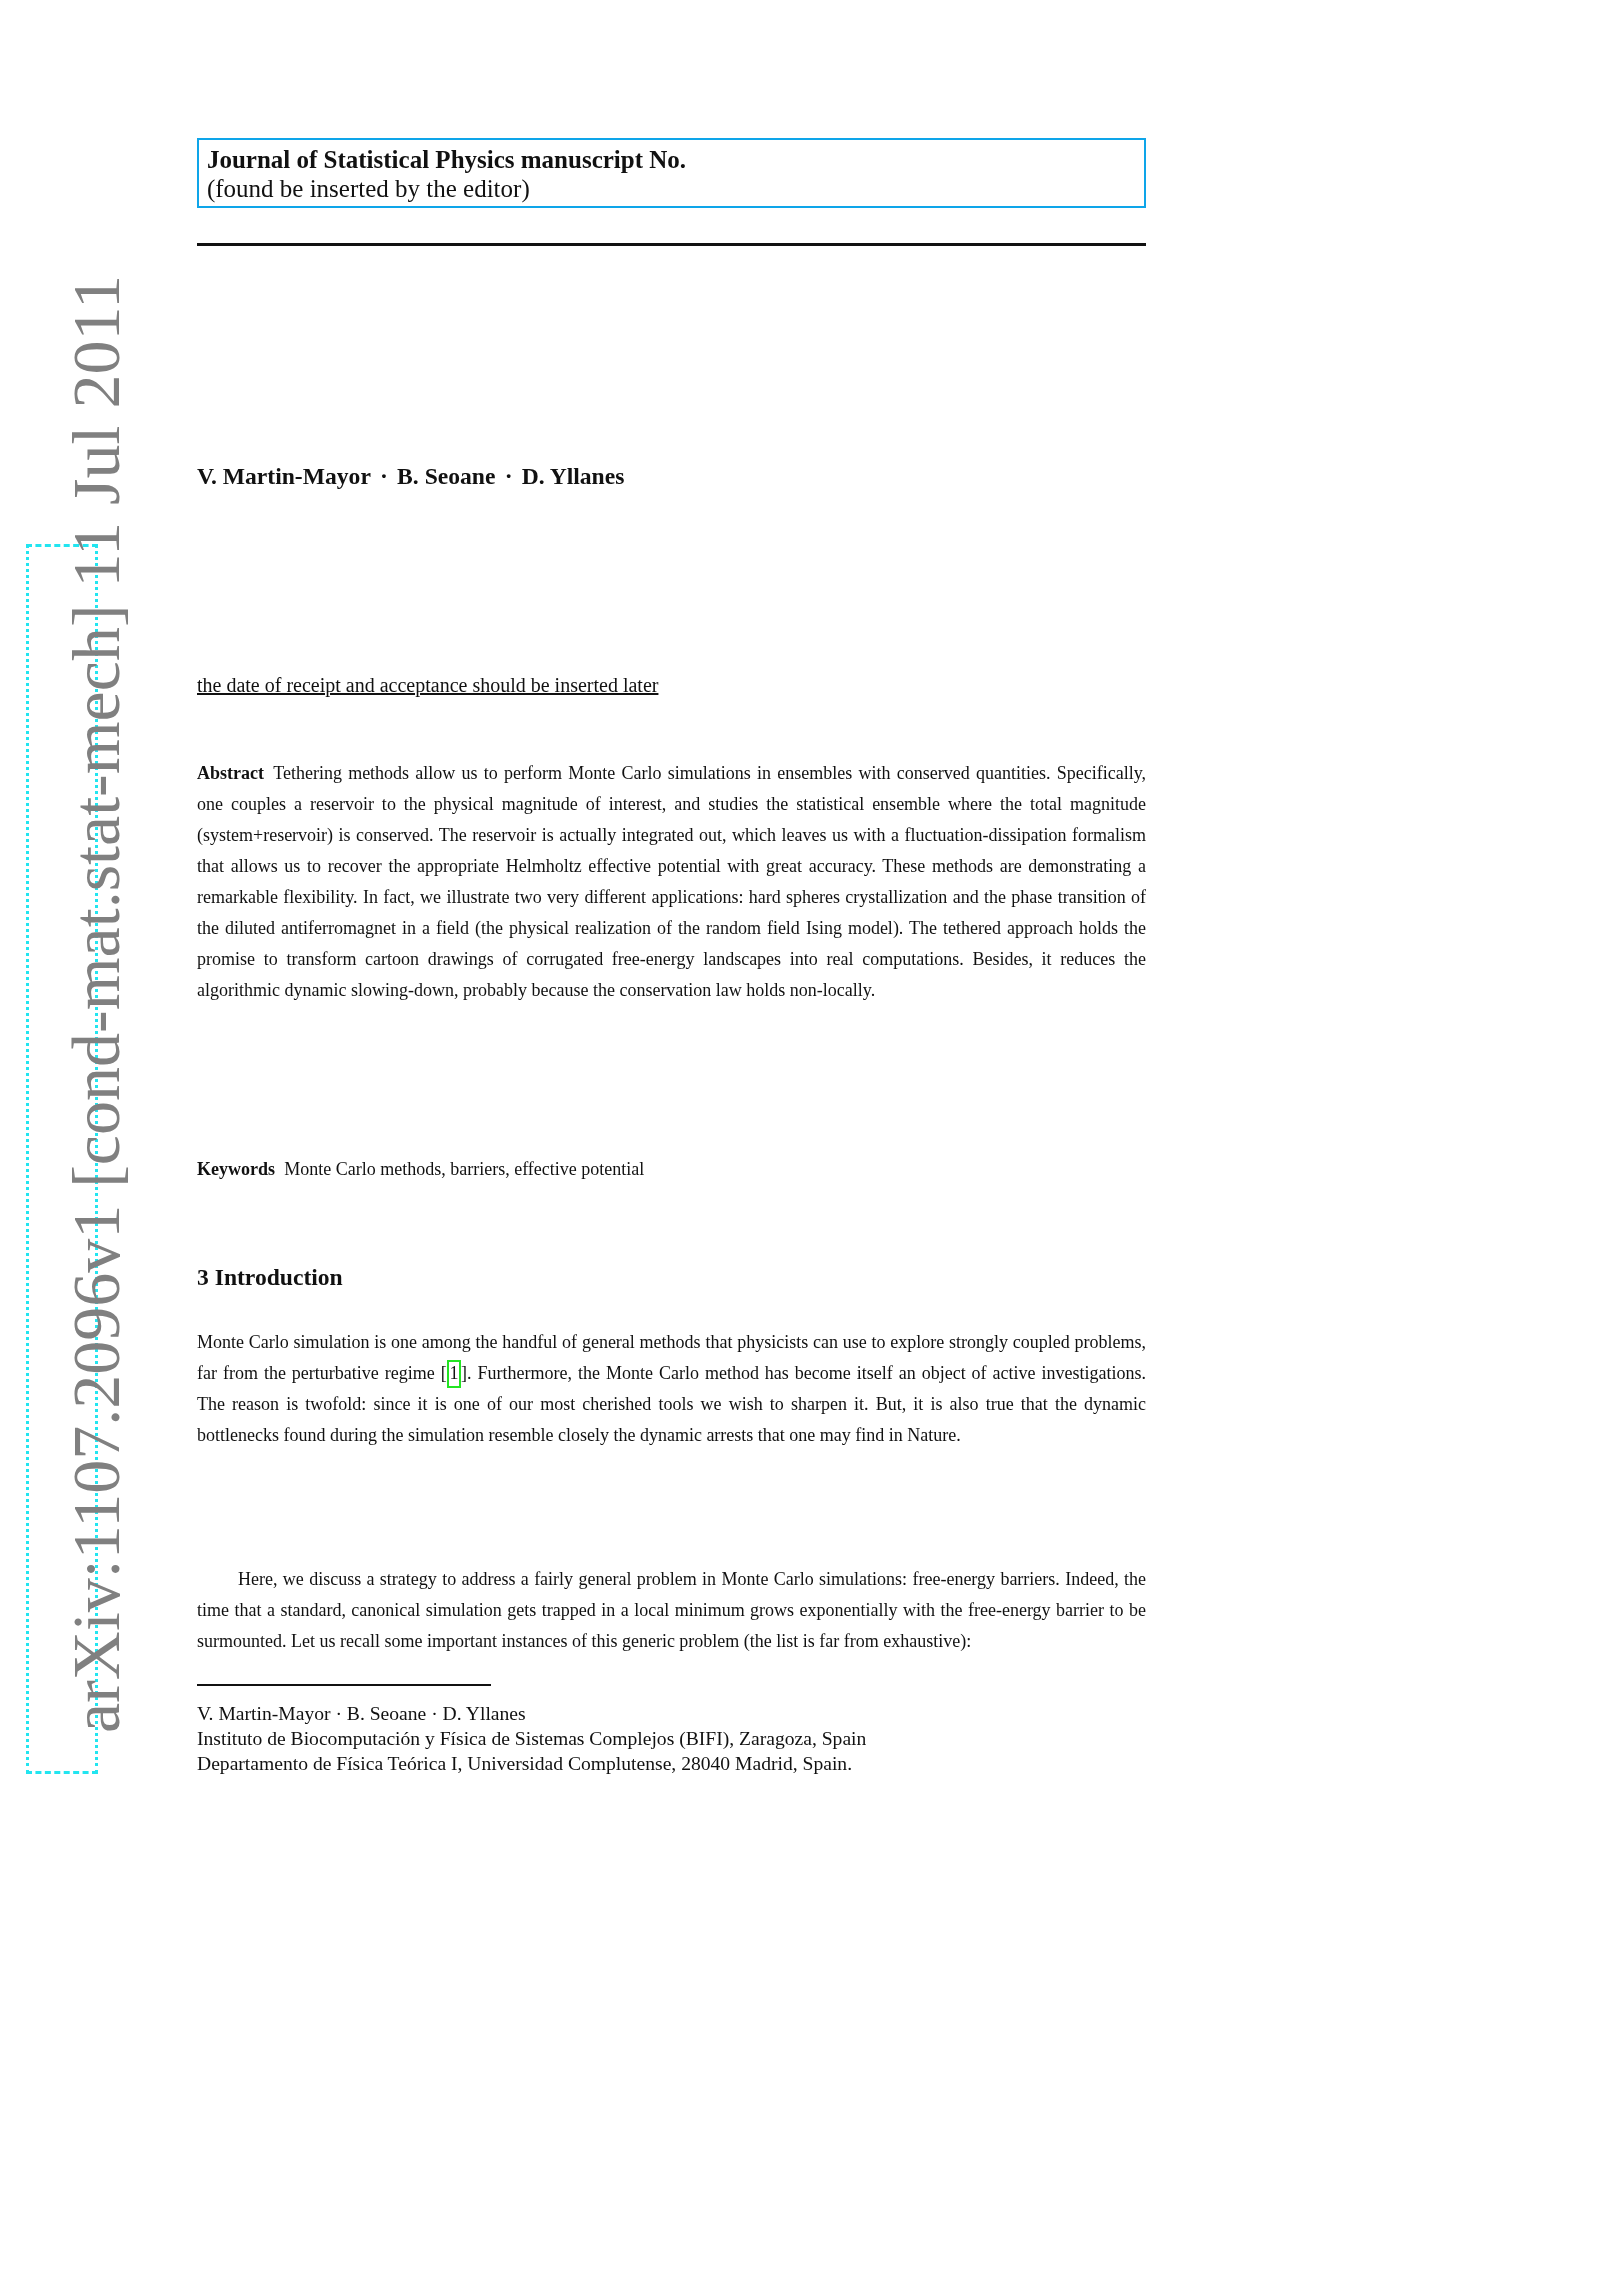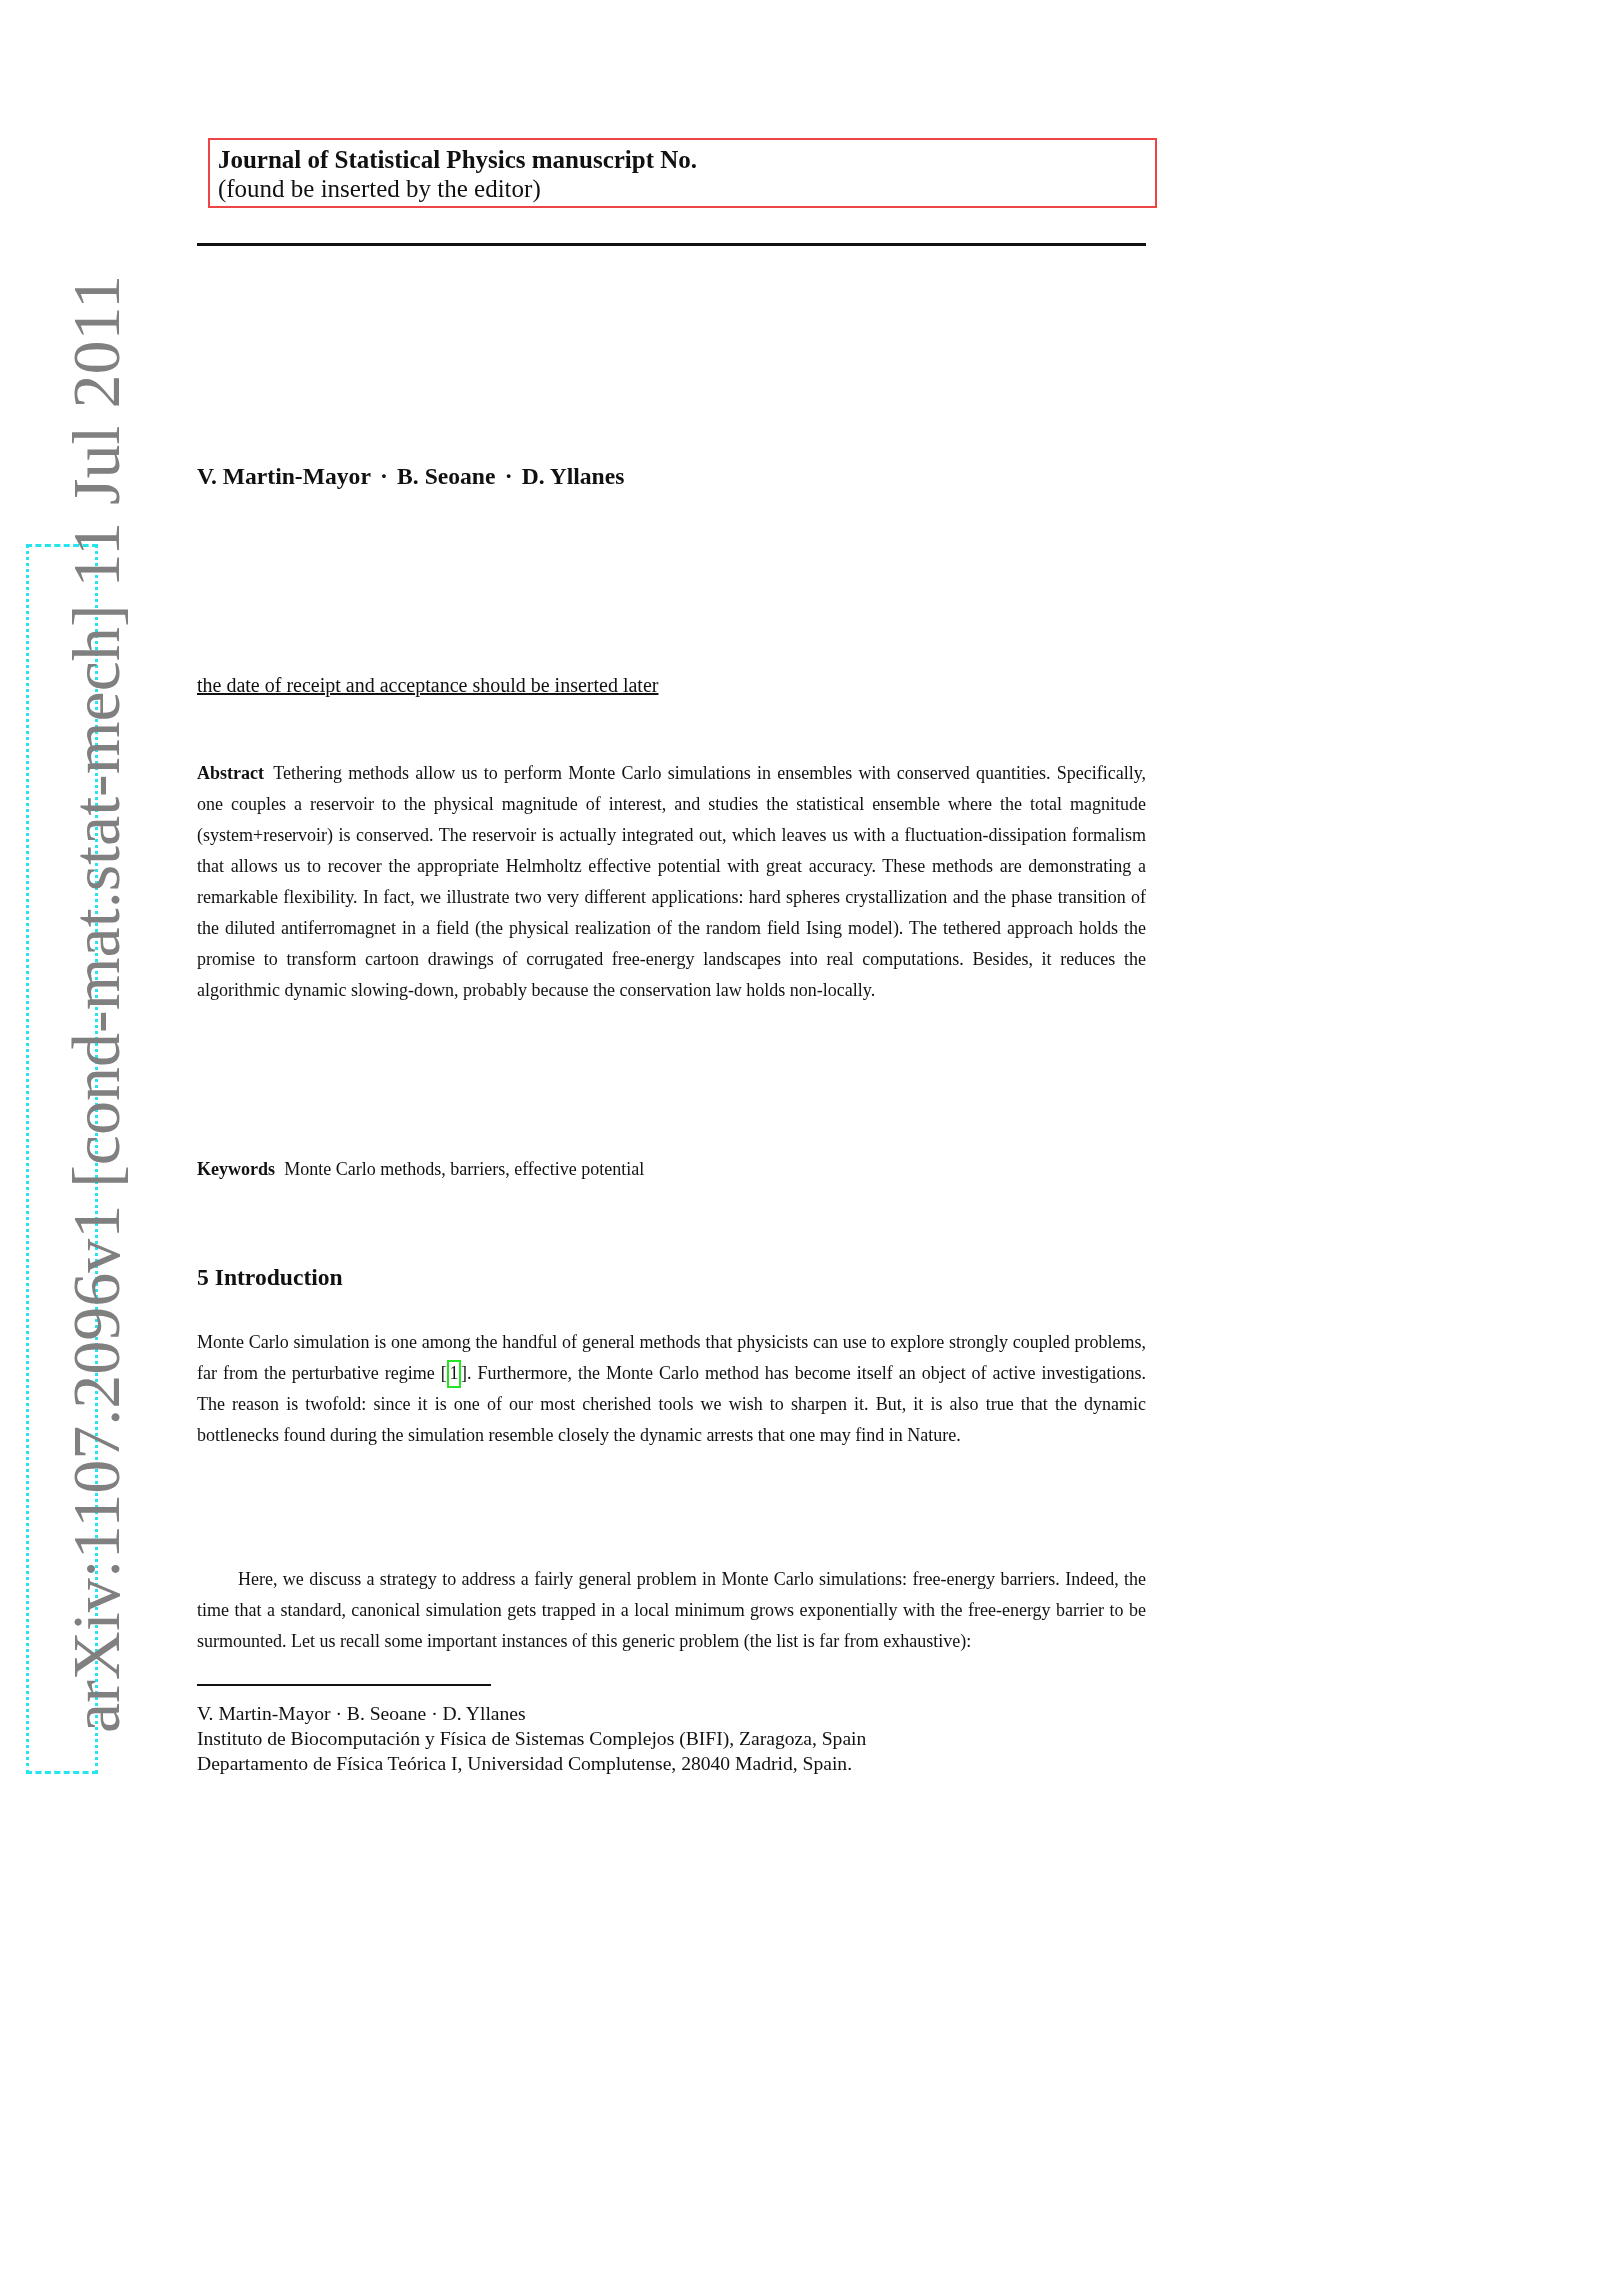--- a/index.html
+++ b/index.html
@@ -39,25 +39,25 @@
       line-height: 68px;
       color: #808080;
       letter-spacing: 0px;
       margin-top: -34px;
       width: 1224px;
       text-align: center;
     }
     
     .journal-box {
       position: absolute;
-      left: 208px;
+      left: 197px;
       top: 138px;
       width: 949px;
       height: 70px;
-      border: 2px solid #ef4444;
+      border: 2px solid #0ea5e9;
       box-sizing: border-box;
       padding: 5.2px 7.9px;
     }
     .journal-title {
       font-weight: bold;
       font-size: 25px;
       line-height: 29px;
       display: block;
     }
     .journal-sub {
@@ -185,21 +185,21 @@
 <div class="received">the date of receipt and acceptance should be inserted later</div>
 
 <p class="body-text abstract">
   <span class="label-bold">Abstract</span><span>Tethering methods allow us to perform Monte Carlo simulations in ensembles with conserved quantities. Specifically, one couples a reservoir to the physical magnitude of interest, and studies the statistical ensemble where the total magnitude (system+reservoir) is conserved. The reservoir is actually integrated out, which leaves us with a fluctuation-dissipation formalism that allows us to recover the appropriate Helmholtz effective potential with great accuracy. These methods are demonstrating a remarkable flexibility. In fact, we illustrate two very different applications: hard spheres crystallization and the phase transition of the diluted antiferromagnet in a field (the physical realization of the random field Ising model). The tethered approach holds the promise to transform cartoon drawings of corrugated free-energy landscapes into real computations. Besides, it reduces the algorithmic dynamic slowing-down, probably because the conservation law holds non-locally.</span>
 </p>
 
 <p class="body-text keywords">
   <span class="label-bold">Keywords</span><span>Monte Carlo methods, barriers, effective potential</span>
 </p>
 
-<h2 class="section-heading">5 Introduction</h2>
+<h2 class="section-heading">3 Introduction</h2>
 
 <p class="body-text intro-p1">
   <span>Monte Carlo simulation is one among the handful of general methods that physicists can use to explore strongly coupled problems, far from the perturbative regime [</span><span class="cite">1</span><span>]. Furthermore, the Monte Carlo method has become itself an object of active investigations. The reason is twofold: since it is one of our most cherished tools we wish to sharpen it. But, it is also true that the dynamic bottlenecks found during the simulation resemble closely the dynamic arrests that one may find in Nature.</span>
 </p>
 
 <p class="body-text intro-p2">Here, we discuss a strategy to address a fairly general problem in Monte Carlo simulations: free-energy barriers. Indeed, the time that a standard, canonical simulation gets trapped in a local minimum grows exponentially with the free-energy barrier to be surmounted. Let us recall some important instances of this generic problem (the list is far from exhaustive):</p>
 
 <div class="footnote-rule"></div>
 <div class="footnote">
   <div>V. Martin-Mayor · B. Seoane · D. Yllanes</div>

